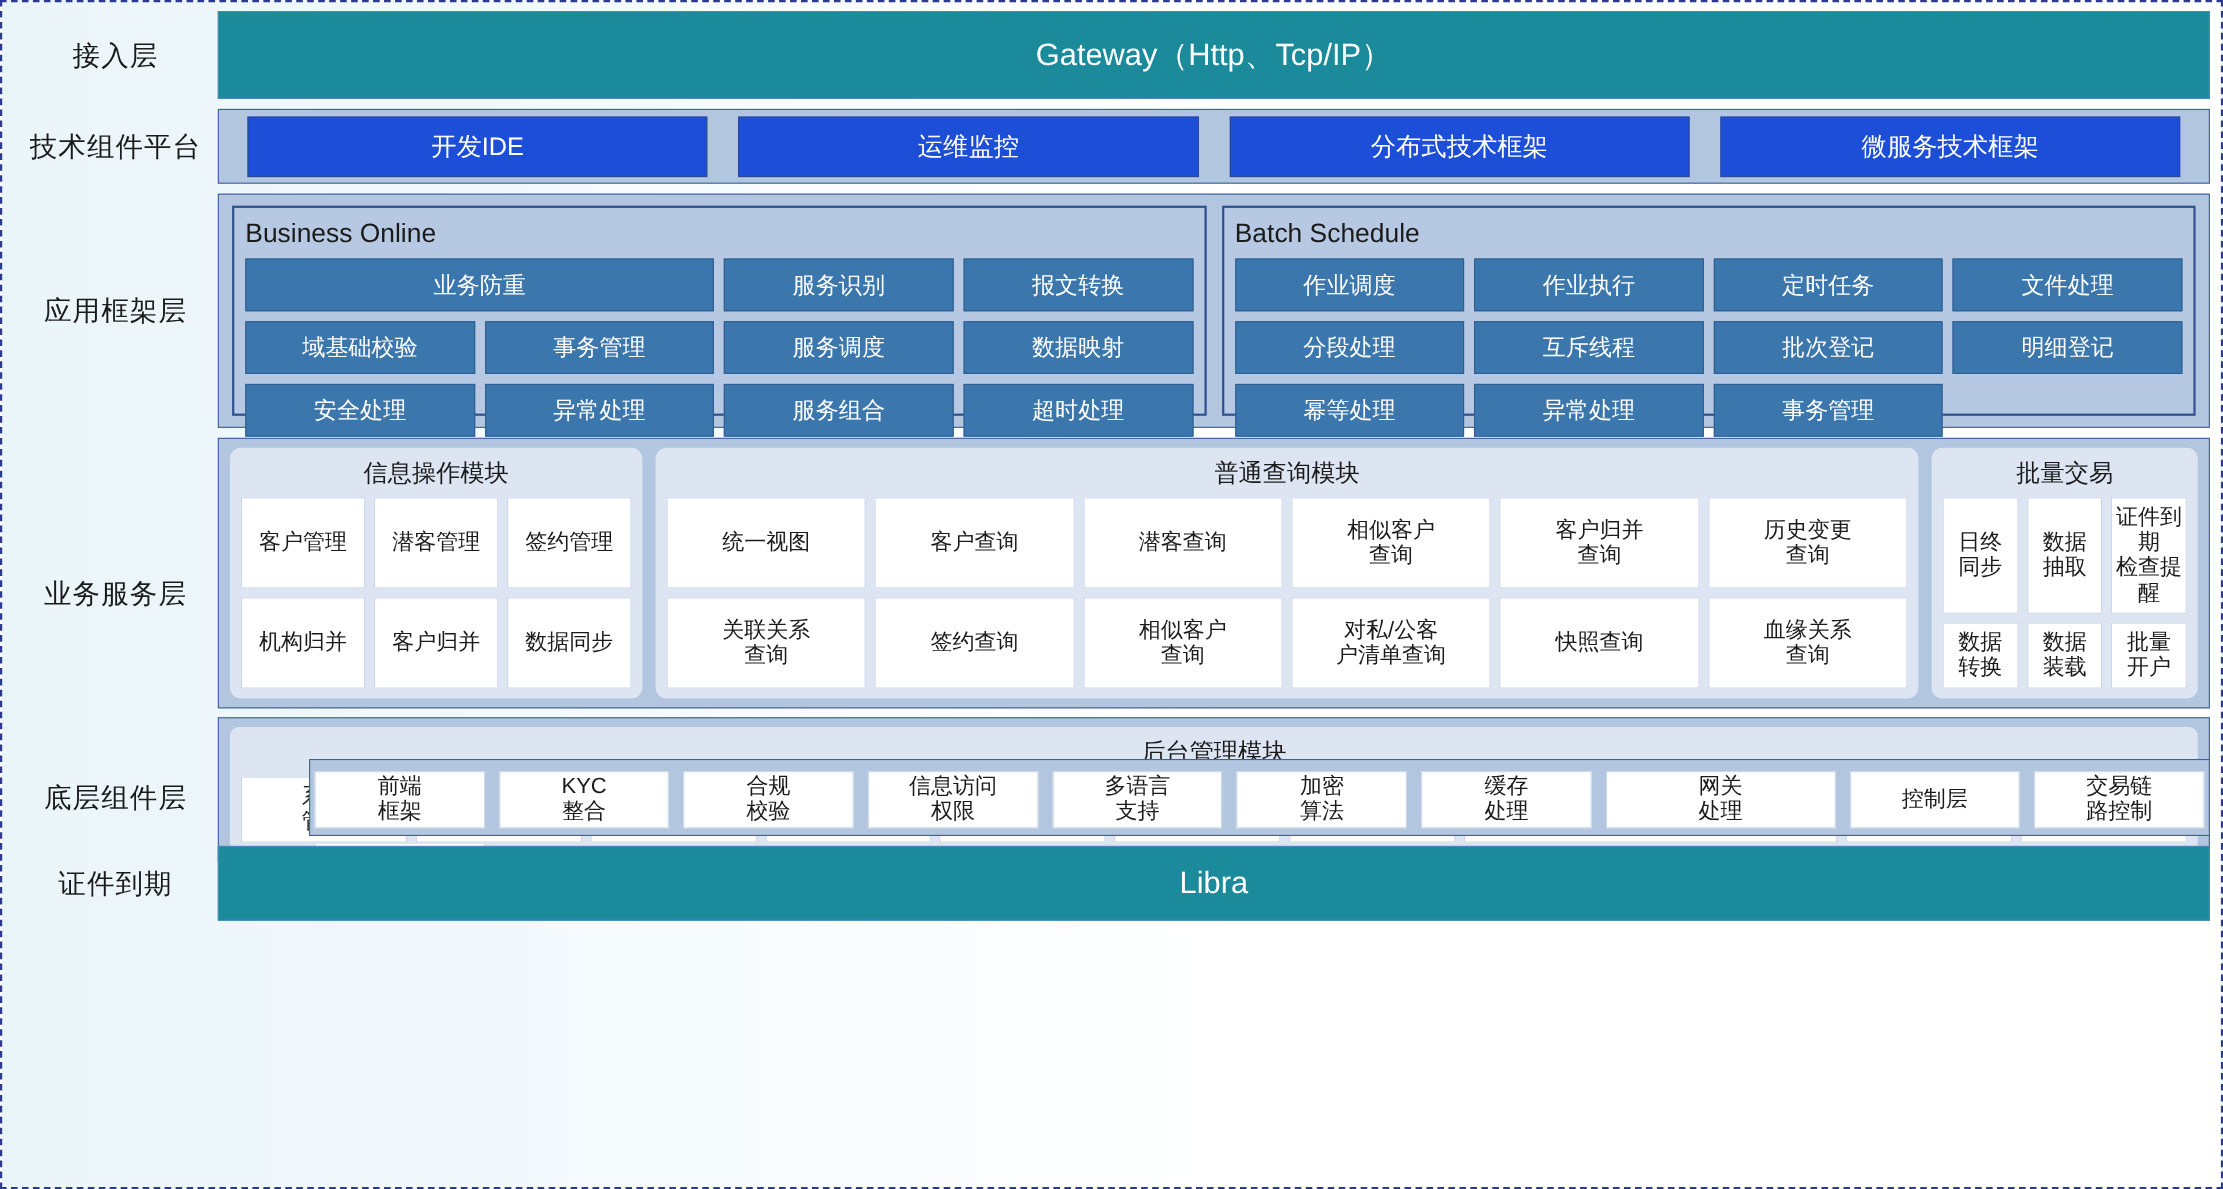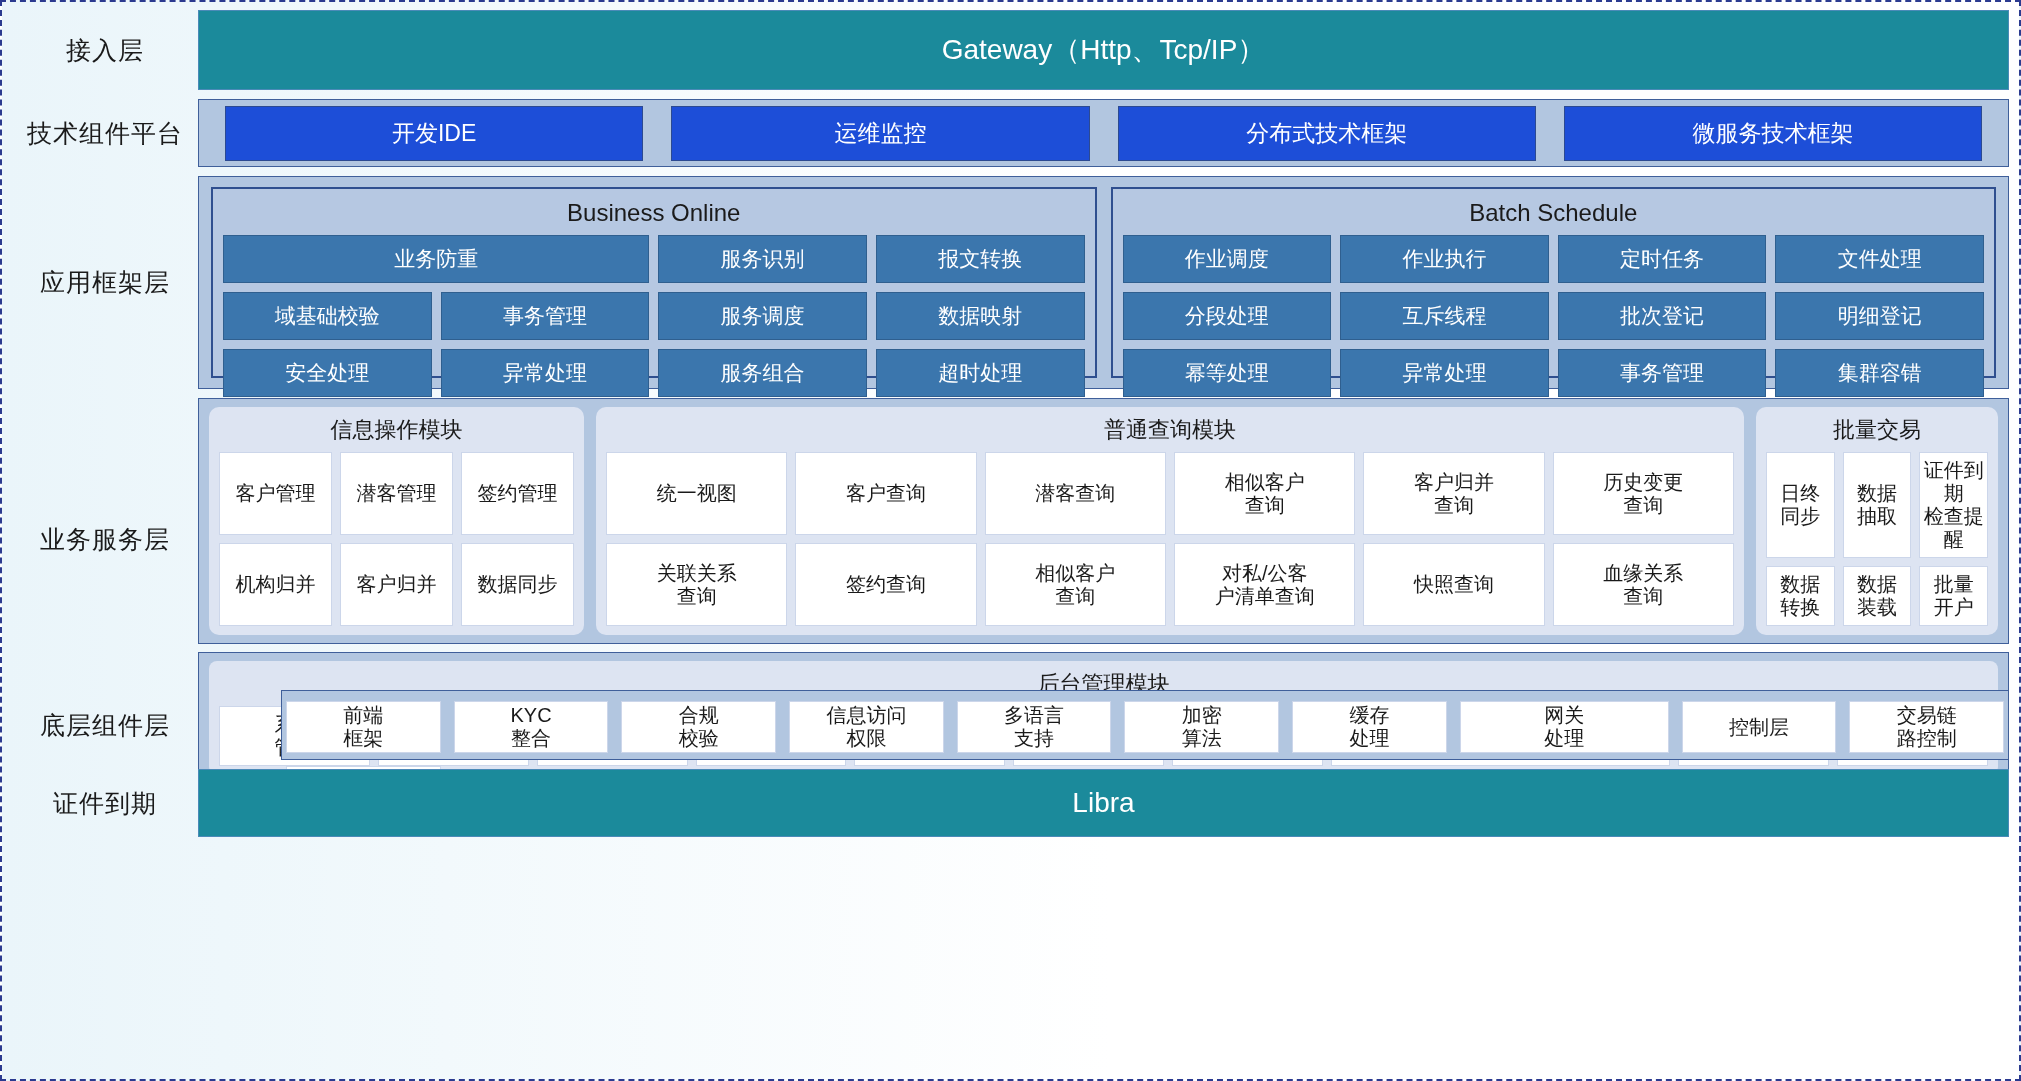--- a/index.html
+++ b/index.html
@@ -78,21 +78,21 @@
   }
   .panel {
     flex: 1;
     background: #b6c8e2;
     border: 2px solid #2f4f8f;
     padding: 6px 10px 10px 10px;
     display: flex;
     flex-direction: column;
   }
   .panel-title {
-    text-align: center;
+    text-align: left;
     font-size: 24px;
     color: #1a1a1a;
     padding: 4px 0 8px 0;
   }
   .grid {
     display: grid;
     gap: 9px;
     flex: 1;
   }
   .bo-grid { grid-template-columns: 1fr 1fr 1fr 1fr; }
@@ -248,21 +248,20 @@
               <div class="chip">作业执行</div>
               <div class="chip">定时任务</div>
               <div class="chip">文件处理</div>
               <div class="chip">分段处理</div>
               <div class="chip">互斥线程</div>
               <div class="chip">批次登记</div>
               <div class="chip">明细登记</div>
               <div class="chip">幂等处理</div>
               <div class="chip">异常处理</div>
               <div class="chip">事务管理</div>
-              <div class="chip">集群容错</div>
             </div>
           </div>
         </div>
     </div>
   </div>
 
   <div class="row r-biz">
     <div class="rowlabel">业务服务层</div>
     <div class="rowbody">
       <div class="bizlayer">

